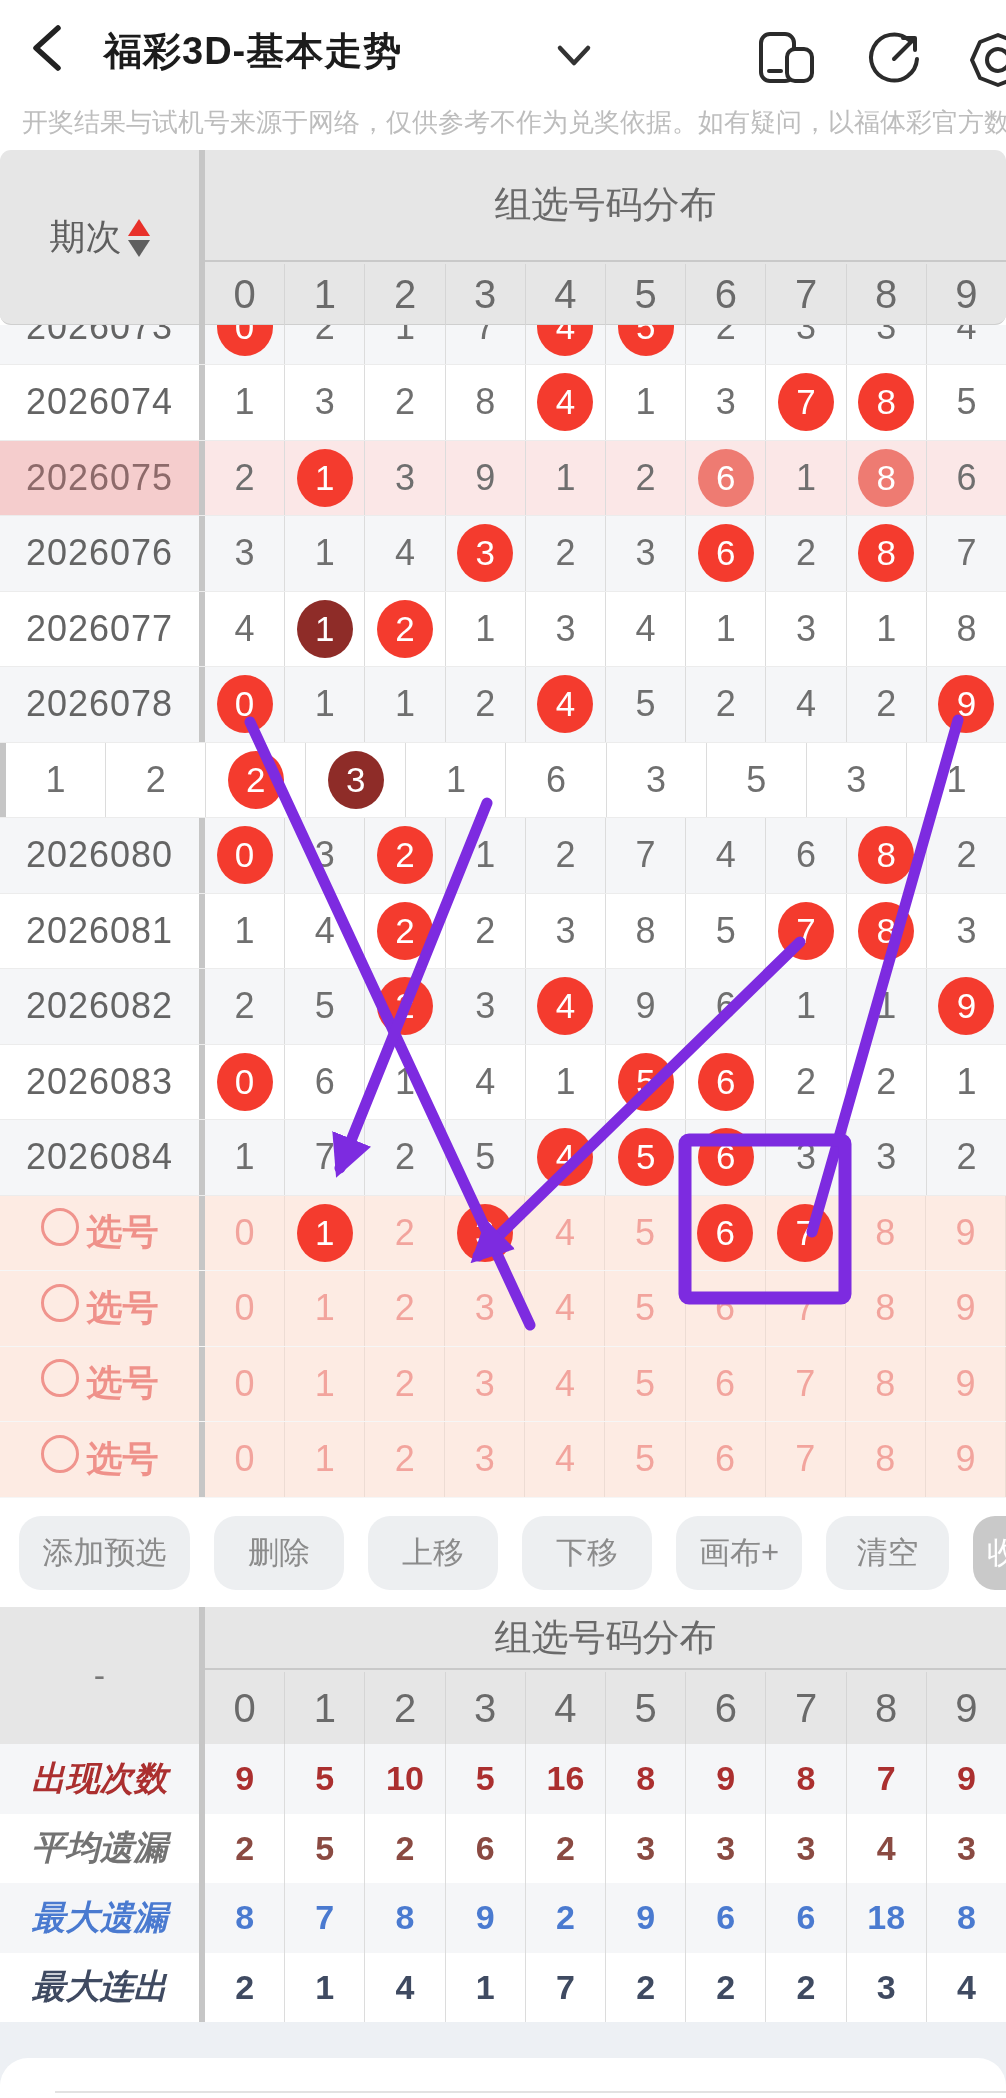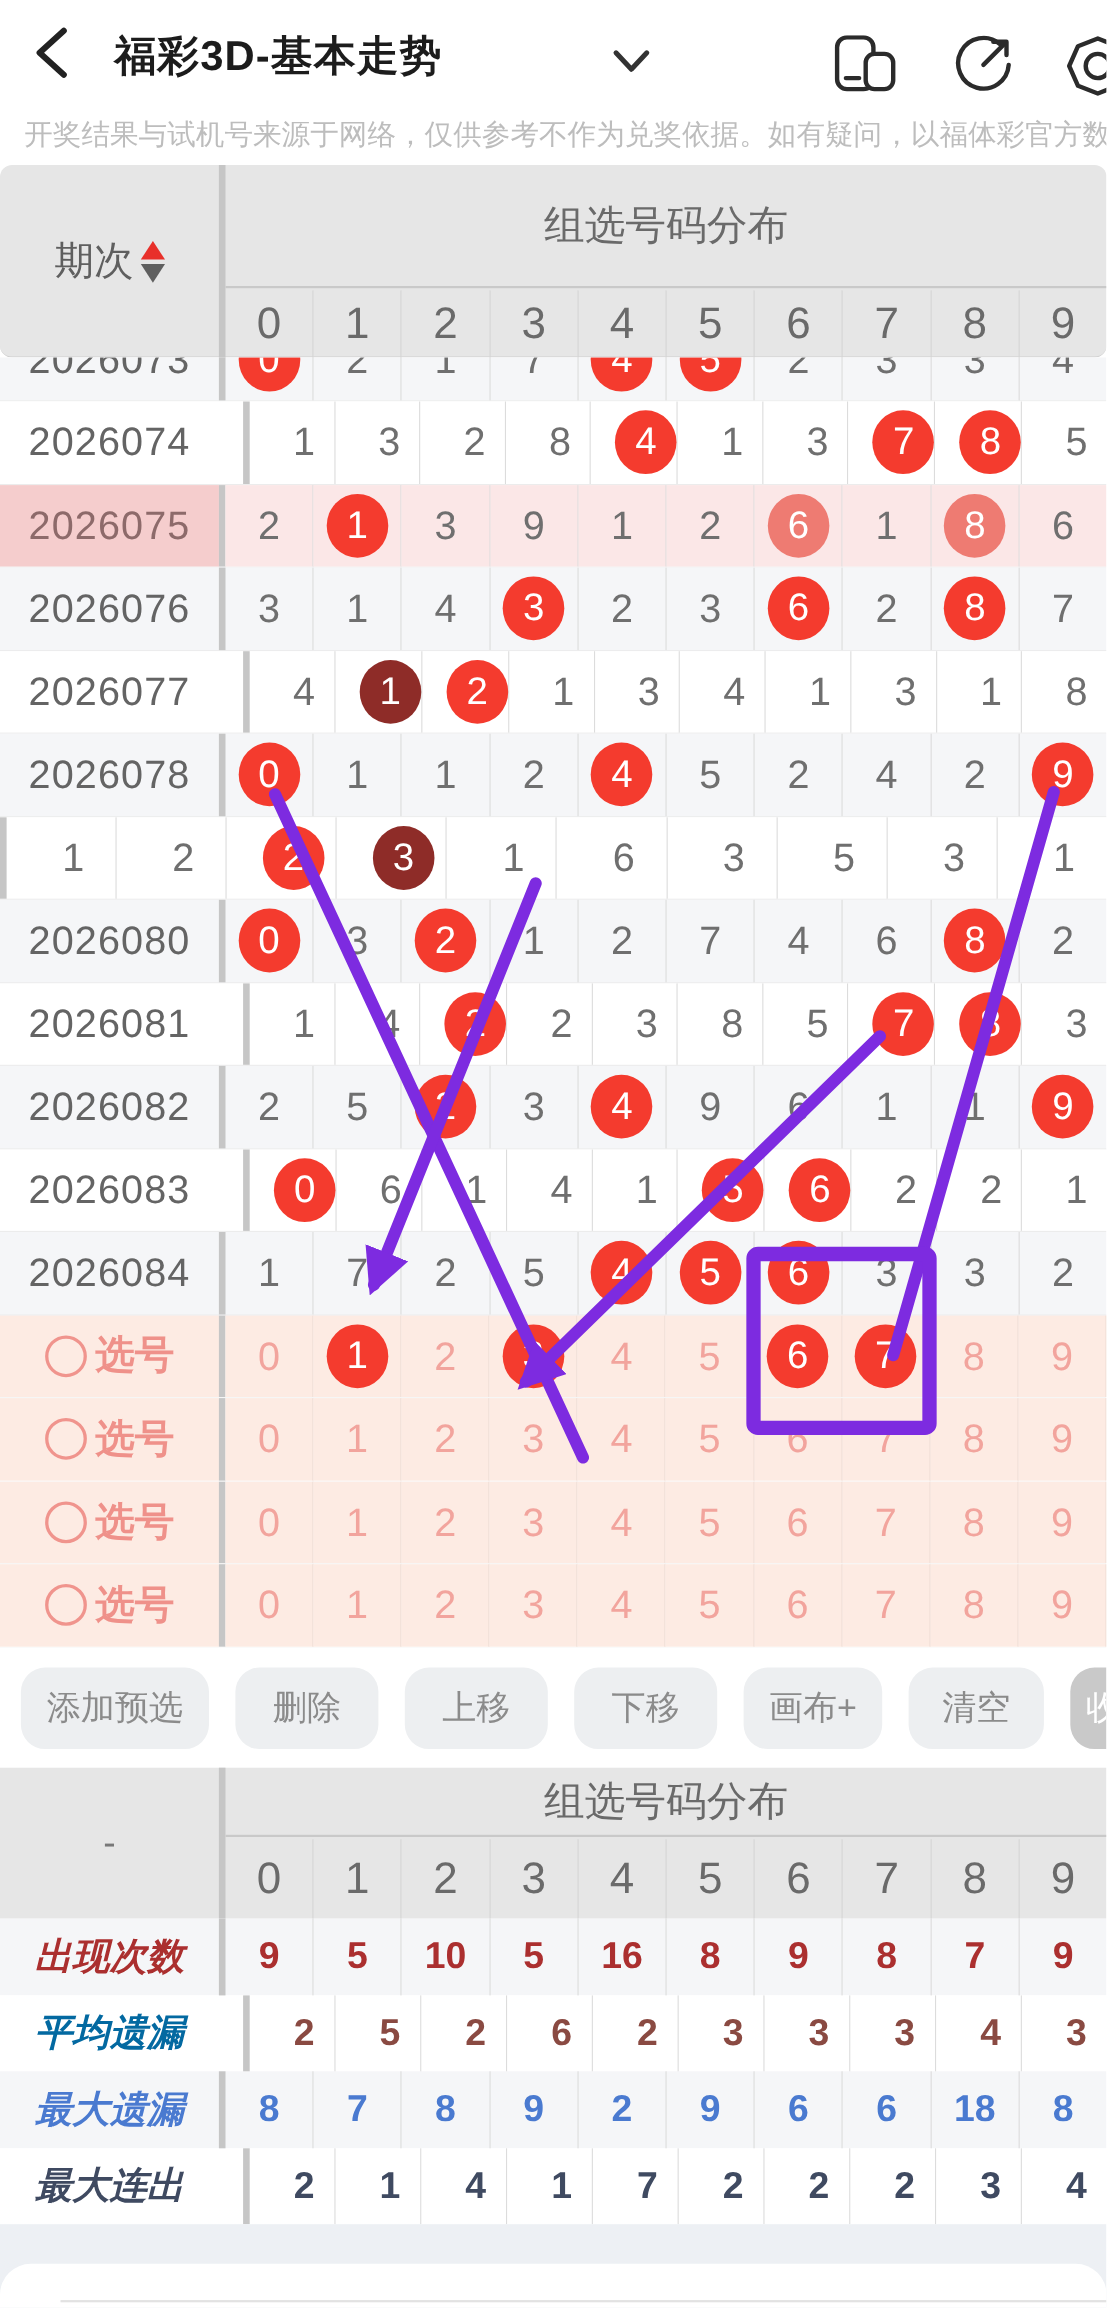--- a/index.html
+++ b/index.html
@@ -25,40 +25,40 @@
   .vdivider{position:absolute;left:199px;top:0;width:6px;height:175px;background:#c6c6c6;}
   .span-head{position:absolute;left:205px;top:0;width:801px;height:112px;display:flex;align-items:center;justify-content:center;
      font-size:37px;color:#6a6a6a;border-bottom:2px solid #c9c9c9;box-sizing:border-box;}
   .digit-head{position:absolute;left:205px;top:114px;width:801px;height:61px;display:flex;}
   .digit-head div{flex:1;display:flex;align-items:center;justify-content:center;font-size:40px;color:#6a6a6a;border-right:1px solid #d5d5d5;box-sizing:border-box;}
   .digit-head div:last-child{border-right:none;}
   
   .rowwrap{overflow:hidden;height:40px;}
   .trow{display:flex;height:75.5px;box-sizing:border-box;border-bottom:1px solid #ececec;}
   .trow.clip{margin-top:-35.5px;}
-  .bg-w{background:#ffffff;gap:22px;}
+  .bg-w{background:#ffffff;}
   .bg-g{background:#f5f6f8;}
   .bg-p .pcell{background:#f5cdcd;}
   .bg-p .dcell{background:#fbe7e7;}
   .bg-p .period{color:#8d6a6a;}
   .pcell{width:199px;display:flex;align-items:center;justify-content:center;}
   .period{font-size:36px;color:#646464;letter-spacing:1px;}
   .tdiv{width:6px;background:#c6c6c6;}
   .dcell{flex:1;display:flex;align-items:center;justify-content:center;border-right:1px solid #dcdcdc;box-sizing:border-box;
      font-size:36px;color:#6f6f6f;}
   .dcell:last-child{border-right:none;}
   .circle{width:56px;height:58px;border-radius:50%;display:flex;align-items:center;justify-content:center;color:#fff;font-size:35px;}
   .c-r{background:#f43b2e;}
   .c-m{background:#ee7b72;}
   .c-d{background:#8e2c28;}
   
   .selrow{display:flex;height:75.5px;box-sizing:border-box;border-bottom:1px solid rgba(0,0,0,0.035);}
   .selrow .pcell{background:#fdebe3;}
   .selrow .dcell{background:#fdebe3;border-right:1px solid #eddcd4;color:#f2a49d;}
-  .sel-label{display:flex;align-items:center;gap:8px;cursor:pointer;}
+  .sel-label{display:flex;align-items:flex-start;gap:8px;cursor:pointer;}
   .radio{width:38px;height:38px;border:3px solid #f0948d;border-radius:50%;box-sizing:border-box;background:transparent;}
   .sel-label span{font-size:36px;color:#ef918a;font-weight:bold;}
   
   .toolbar{position:absolute;top:1498px;left:0;width:1006px;height:109px;background:#fff;display:flex;align-items:center;gap:24px;padding-left:19px;box-sizing:border-box;overflow:hidden;}
   .tbtn{height:74px;border-radius:22px;background:#edeff1;color:#8b8b8b;font-size:31px;display:flex;align-items:center;justify-content:center;flex:none;cursor:pointer;border:none;font-family:inherit;}
   .tbtn.dark{background:#c9c9c9;color:#ffffff;}
   
   .stats{position:absolute;top:1607px;left:0;width:1006px;}
   .s-head{position:relative;width:1006px;height:137px;background:#e6e6e6;}
   .s-left{position:absolute;left:0;top:0;width:199px;height:137px;display:flex;align-items:center;justify-content:center;font-size:34px;color:#787878;}
@@ -521,21 +521,21 @@
           <div class="dcell" style="color: rgb(171, 47, 47);">5</div>
           <div class="dcell" style="color: rgb(171, 47, 47);">16</div>
           <div class="dcell" style="color: rgb(171, 47, 47);">8</div>
           <div class="dcell" style="color: rgb(171, 47, 47);">9</div>
           <div class="dcell" style="color: rgb(171, 47, 47);">8</div>
           <div class="dcell" style="color: rgb(171, 47, 47);">7</div>
           <div class="dcell" style="color: rgb(171, 47, 47);">9</div>
         </div>
         <div class="srow bg-w">
           <div class="pcell">
-            <span class="label" style="color: #0369a1;">平均遗漏</span>
+            <span class="label" style="color: #737373;">平均遗漏</span>
           </div>
           <div class="tdiv"></div>
           <div class="dcell" style="color: rgb(138, 74, 66);">2</div>
           <div class="dcell" style="color: rgb(138, 74, 66);">5</div>
           <div class="dcell" style="color: rgb(138, 74, 66);">2</div>
           <div class="dcell" style="color: rgb(138, 74, 66);">6</div>
           <div class="dcell" style="color: rgb(138, 74, 66);">2</div>
           <div class="dcell" style="color: rgb(138, 74, 66);">3</div>
           <div class="dcell" style="color: rgb(138, 74, 66);">3</div>
           <div class="dcell" style="color: rgb(138, 74, 66);">3</div>

